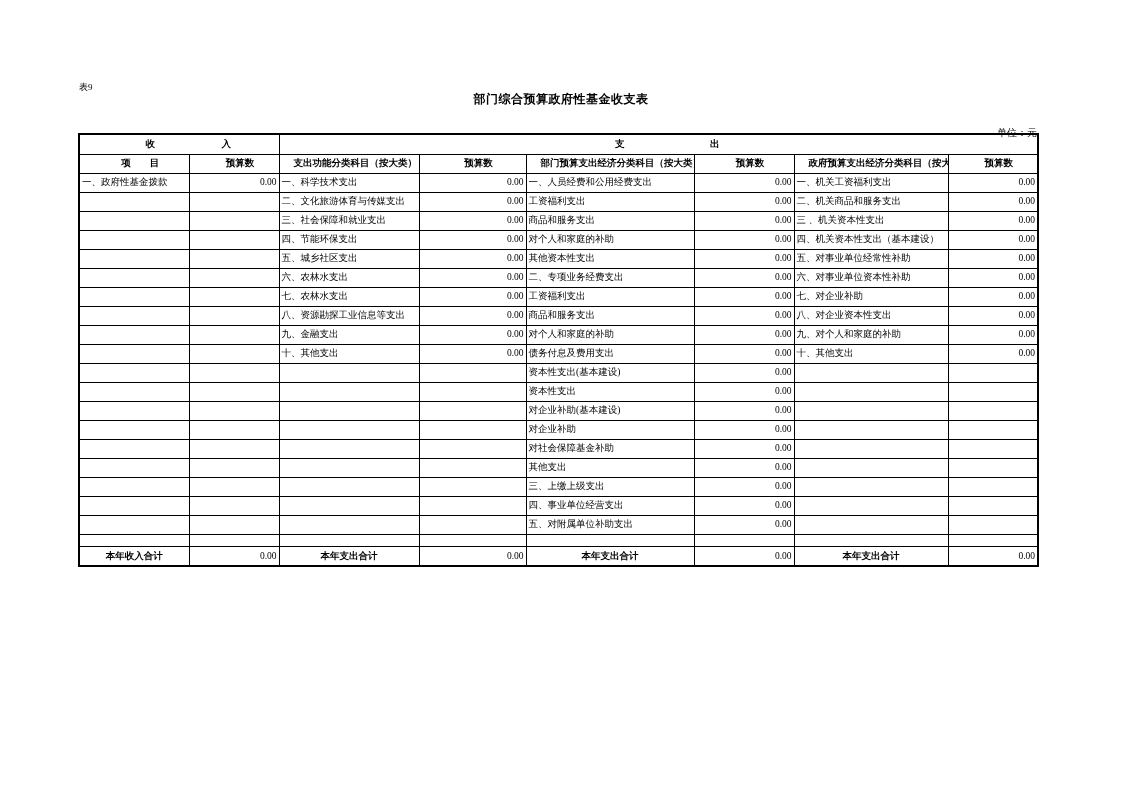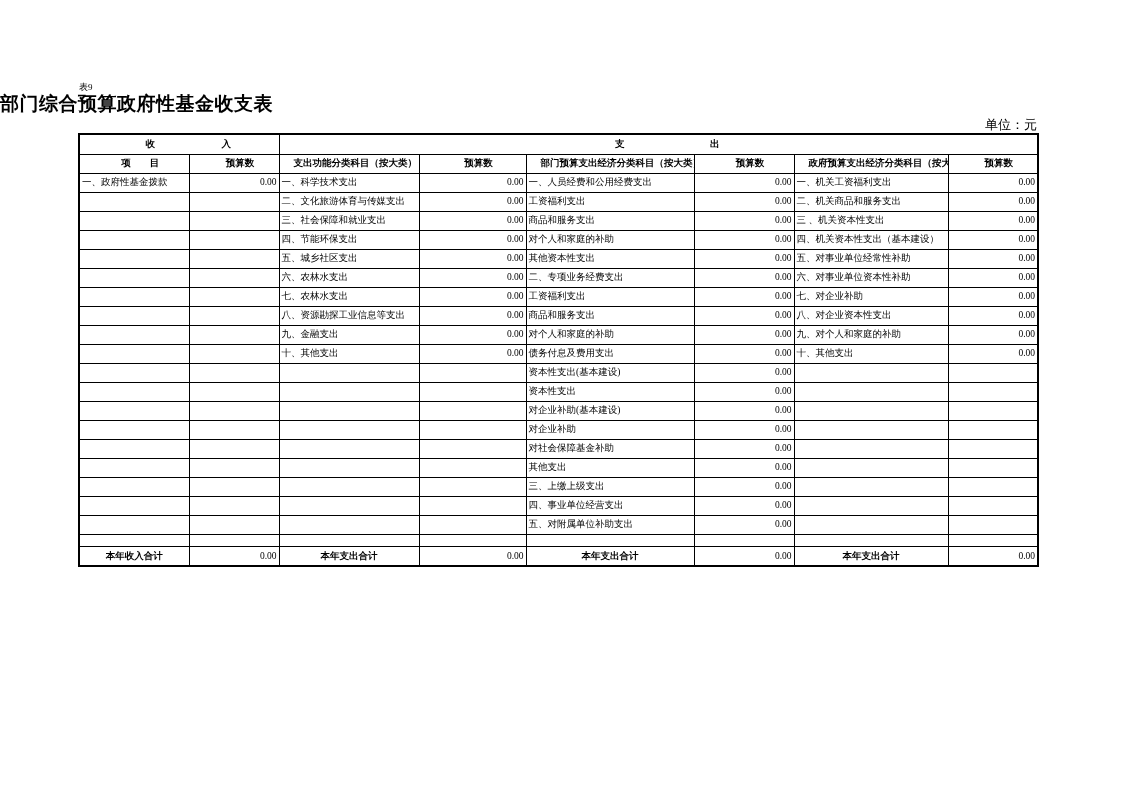--- a/index.html
+++ b/index.html
@@ -1,23 +1,23 @@
 <!DOCTYPE html>
 <html><head>
 <meta charset="utf-8">
 <style>
   html,body{margin:0;padding:0;background:#ffffff;}
   .sheet{
     position:relative;width:1122px;height:621px;background:#ffffff;color:#000;
     font-family:"Liberation Serif","DejaVu Serif",serif;
   }
   .tbl-no{position:absolute;left:79px;top:81px;font-size:9px;}
-  .title{position:absolute;left:0;top:91px;width:1122px;
-         font-size:19px;font-weight:bold;letter-spacing:0.5px;}
-  .unit{position:absolute;left:78px;top:116px;width:959px;text-align:right;font-size:13px;}
+  .title{position:absolute;left:0;top:91px;width:1122px;text-align:center;
+         font-size:12px;font-weight:bold;letter-spacing:0.5px;}
+  .unit{position:absolute;left:78px;top:126px;width:959px;text-align:right;font-size:10px;}
   table.fund{
     position:absolute;left:78px;top:133px;width:959px;
     border-collapse:collapse;table-layout:fixed;border:2px solid #000;
   }
   table.fund td{
     border:1px solid #000;font-size:9.5px;line-height:1.1;
     padding:0 2px;overflow:hidden;white-space:nowrap;
     height:19px;box-sizing:border-box;vertical-align:middle;
   }
   tr.hA td{height:20px;font-weight:bold;text-align:center;padding-left:20px;}

